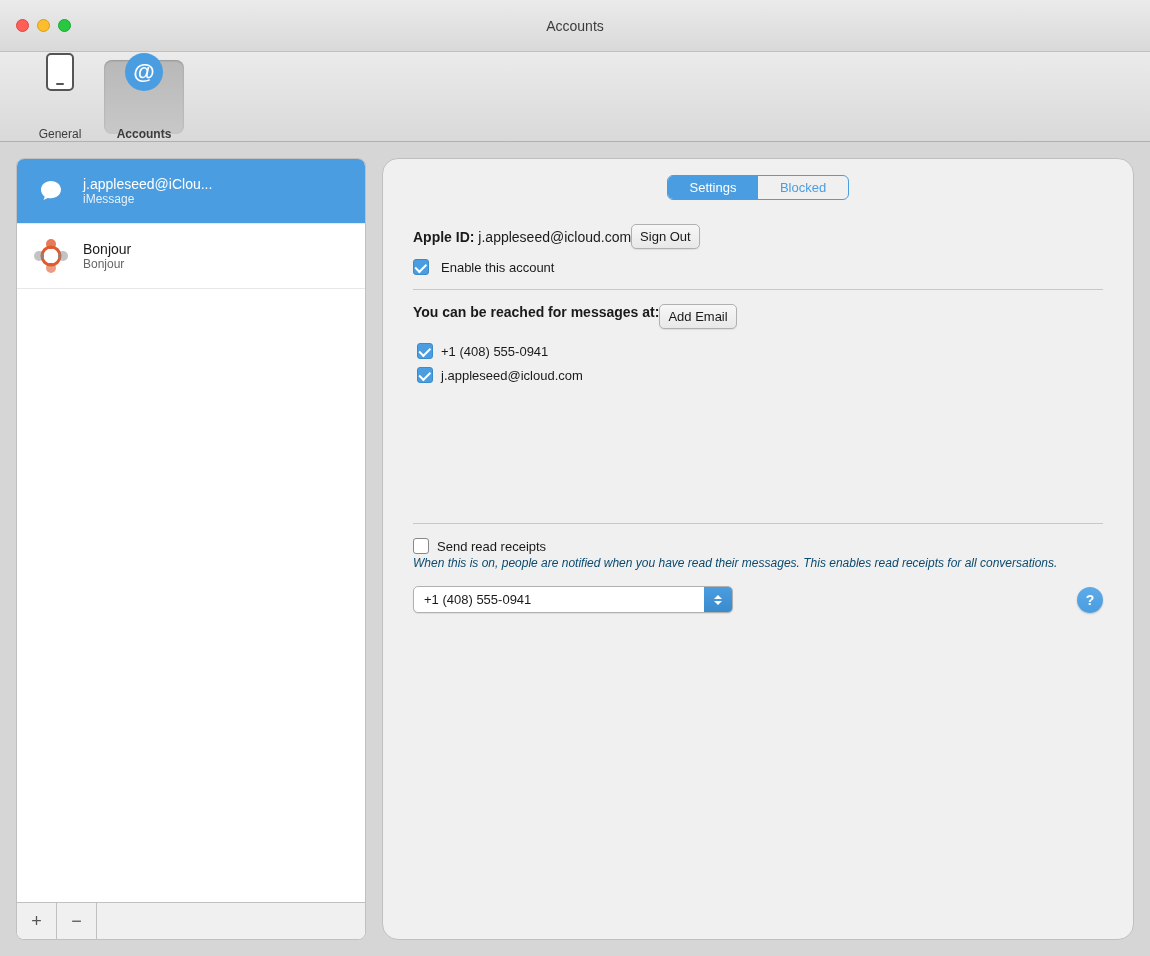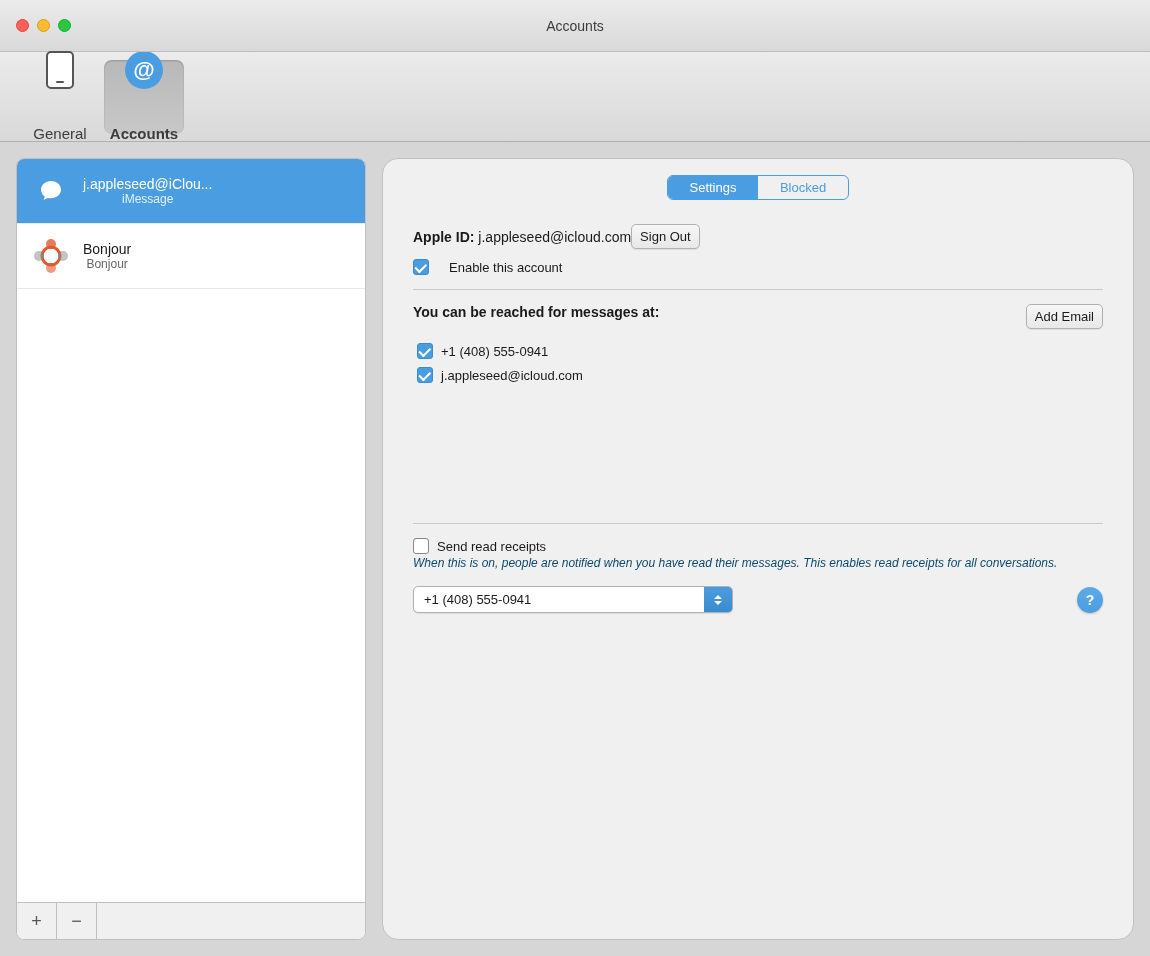--- a/index.html
+++ b/index.html
@@ -73,21 +73,21 @@
       box-shadow: inset 0 1px 2px rgba(0,0,0,0.2);
     }
     .toolbar-item-icon {
       width: 38px;
       height: 38px;
       display: flex;
       align-items: center;
       justify-content: center;
     }
     .toolbar-item-label {
-      font-size: 15px;
+      font-size: 12px;
       color: #3c3c3c;
       margin-top: 32px;
     }
     .toolbar-item.active .toolbar-item-label {
       font-weight: 600;
     }
 
     
     .general-icon {
       width: 28px;
@@ -139,21 +139,20 @@
       border-radius: 8px;
       border: 1px solid #c0c0c0;
       display: flex;
       flex-direction: column;
       overflow: hidden;
       flex-shrink: 0;
     }
     .sidebar-list {
       flex: 1;
       overflow-y: auto;
-      text-align: center;
     }
     .sidebar-item {
       display: flex;
       align-items: center;
       padding: 10px 12px;
       gap: 10px;
       cursor: pointer;
       border-bottom: 1px solid #e8e8e8;
     }
     .sidebar-item.selected {
@@ -280,21 +279,21 @@
       padding: 4px 8px;
       font-size: 13px;
       color: #1a1a1a;
       cursor: pointer;
       box-shadow: 0 1px 1px rgba(0,0,0,0.08);
     }
 
     .checkbox-row {
       display: flex;
       align-items: center;
-      gap: 20px;
+      gap: 12px;
       margin-bottom: 8px;
     }
     .mac-checkbox {
       width: 16px;
       height: 16px;
       border-radius: 3px;
       border: 1.5px solid #888;
       background: white;
       display: flex;
       align-items: center;
@@ -322,21 +321,20 @@
 
     .separator {
       height: 1px;
       background: #c8c8c8;
       margin: 14px 0;
     }
 
     .reached-row {
       display: flex;
       align-items: flex-start;
-      justify-content: space-between;
       margin-bottom: 14px;
     }
     .reached-label {
       font-size: 14px;
       color: #1a1a1a;
       font-weight: 700;
     }
 
     .address-item {
       display: flex;

